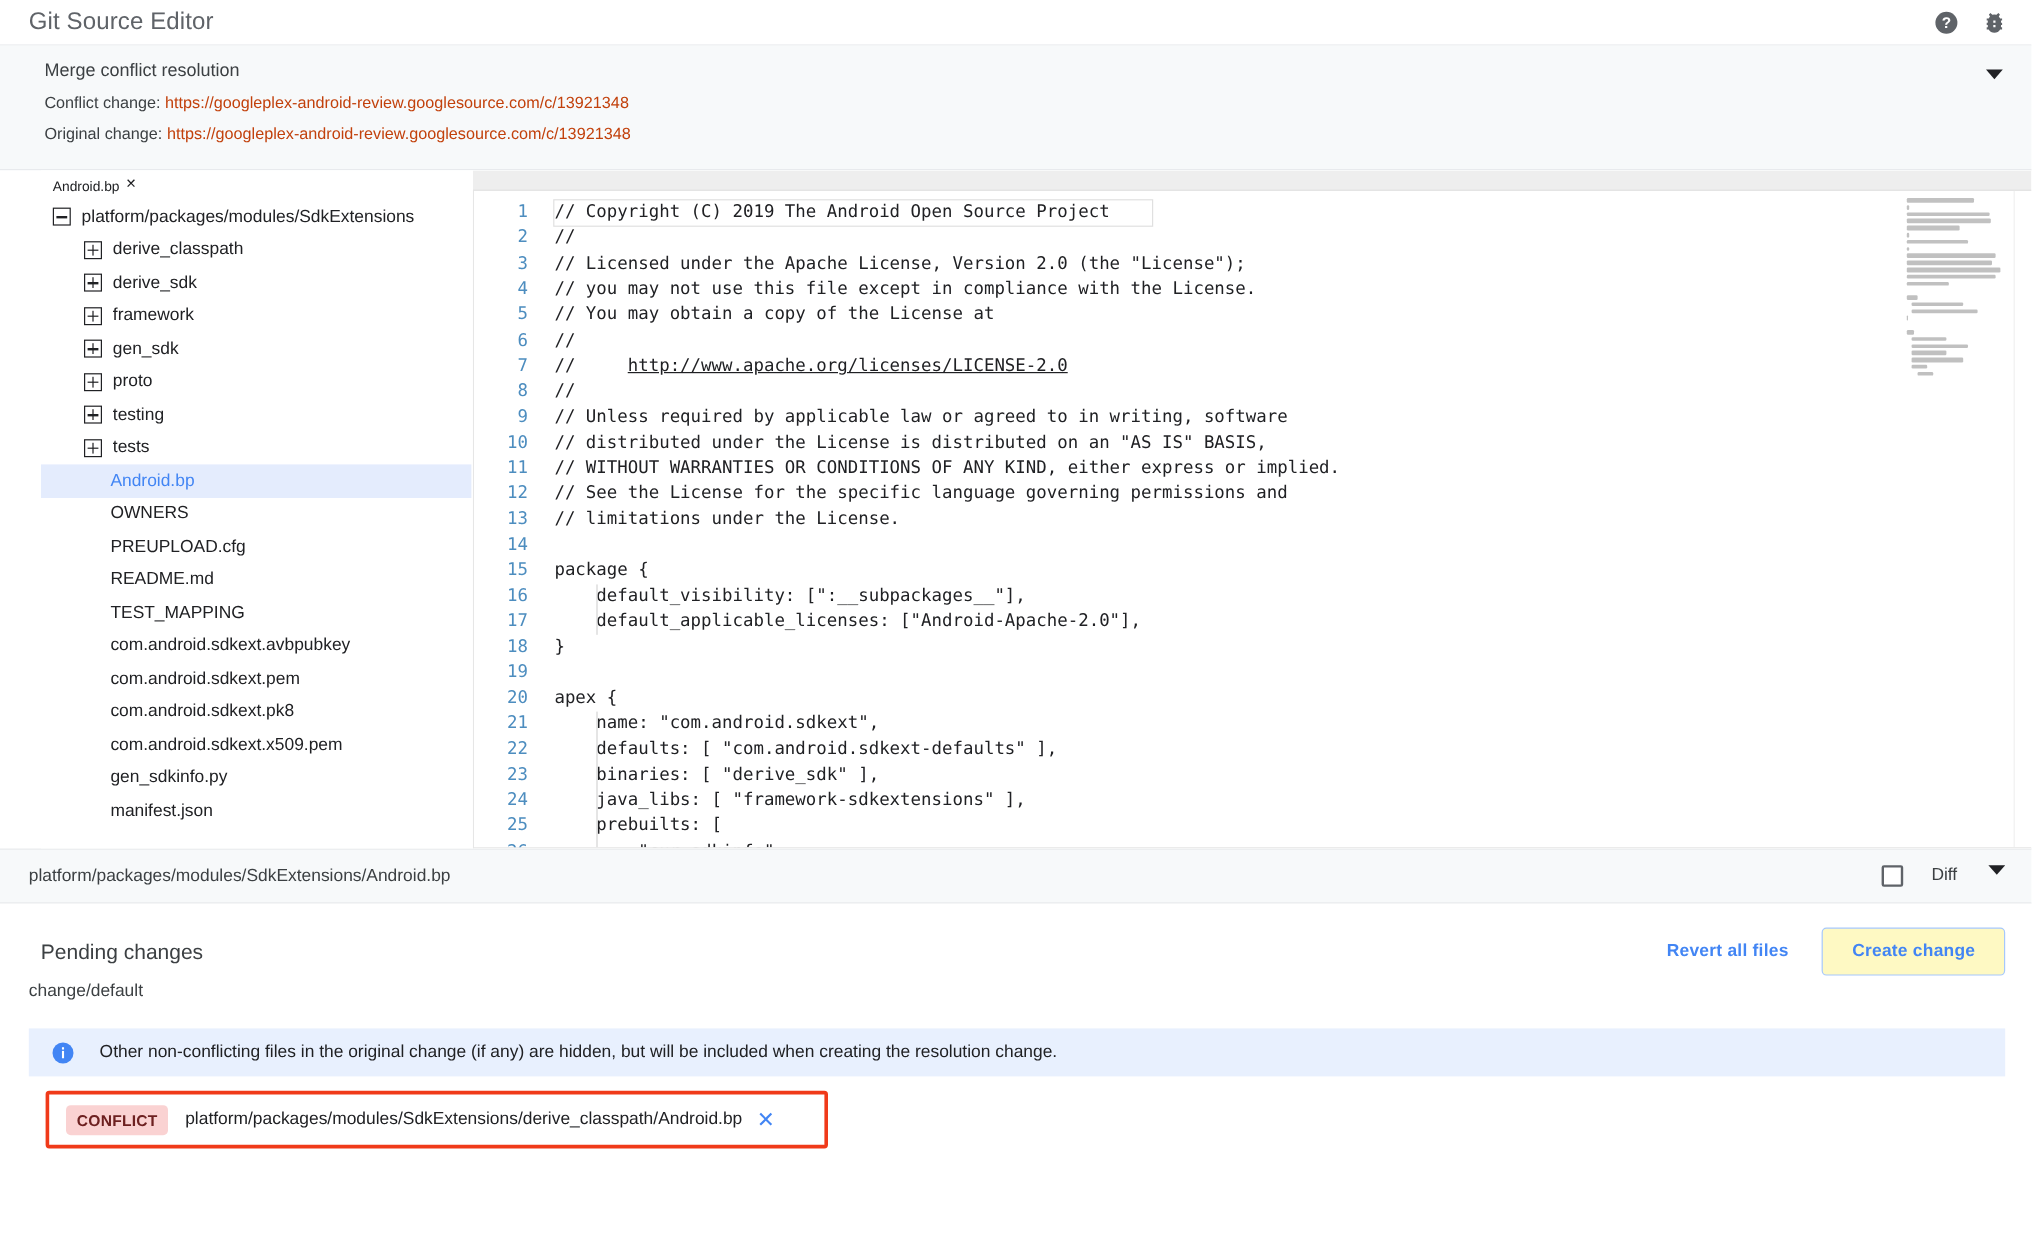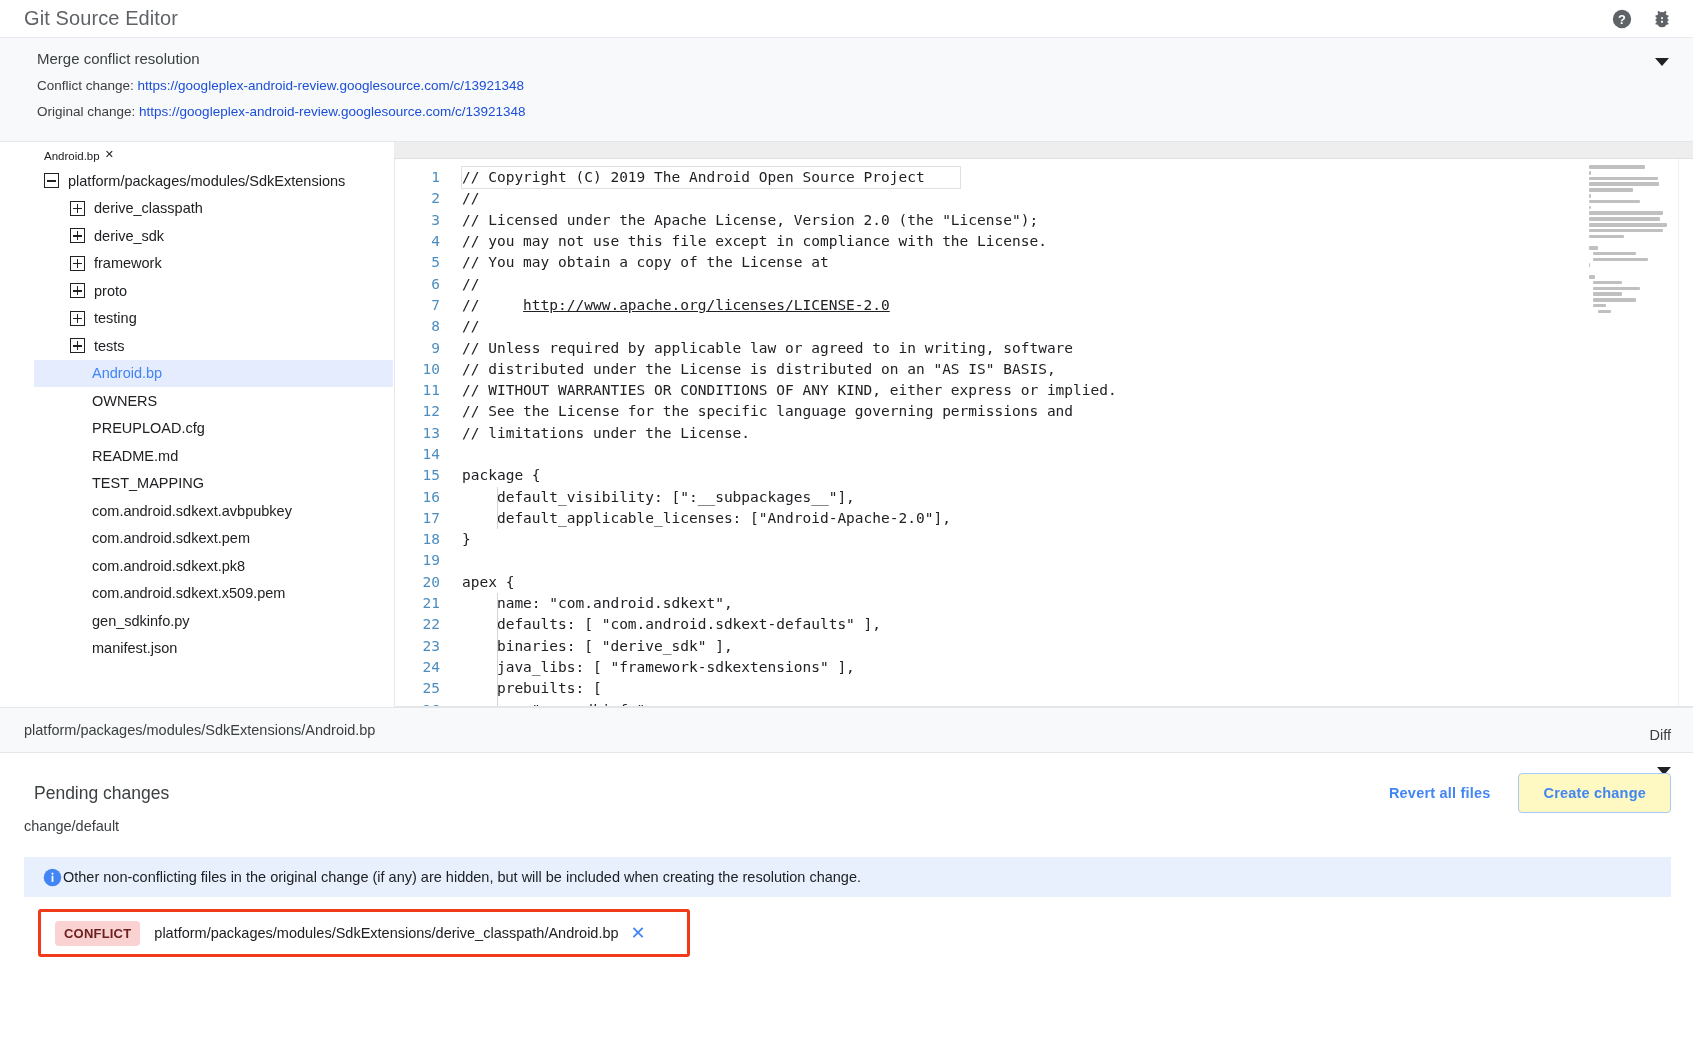--- a/index.html
+++ b/index.html
@@ -49,21 +49,21 @@
     margin-bottom: 9px;
   }
   .panel-line {
     font-size: 13.5px;
     color: #3c4043;
     margin-bottom: 6px;
     line-height: 1.45;
   }
   .panel-line .lbl { color: #3c4043; }
   .panel-line a {
-    color: #1d4ed8;
+    color: #c2410c;
     text-decoration: none;
   }
   #panel-collapse {
     position: absolute;
     right: 24px; top: 20px;
     width: 0; height: 0;
     border-left: 7px solid transparent;
     border-right: 7px solid transparent;
     border-top: 8px solid #202124;
     cursor: pointer;
@@ -255,23 +255,22 @@
     align-items: center;
     padding: 0 22px 0 24px;
   }
   #path-text {
     font-size: 14.5px;
     color: #3c4043;
   }
   #diff-group {
     margin-left: auto;
     display: flex;
-    align-items: flex-end;
+    align-items: flex-start;
     gap: 24px;
-    flex-direction: column;
   }
   #diff-checkbox {
     width: 18px; height: 18px;
     border: 2px solid #5f6368;
     border-radius: 2px;
     background: #fff;
     cursor: pointer;
   }
   #diff-label { font-size: 14.5px; color: #3c4043; }
   #diff-caret {
@@ -330,21 +329,21 @@
     margin-bottom: 23px;
   }
 
   
   #info-banner {
     background: #e8f0fe;
     display: flex;
     align-items: center;
     height: 40px;
     padding: 0 18px;
-    gap: 0;
+    gap: 20px;
   }
   #info-icon-wrap { display: flex; align-items: center; }
   #info-text {
     font-size: 14.5px;
     color: #202124;
   }
 
   
   #conflict-row-outer {
     margin: 12px 0 0 14px;
@@ -435,20 +434,24 @@
           <span class="expander plus"></span>
           <span>derive_classpath</span>
         </div>
         <div class="tnode lvl1">
           <span class="expander plus"></span>
           <span>derive_sdk</span>
         </div>
         <div class="tnode lvl1">
           <span class="expander plus"></span>
           <span>framework</span>
+        </div>
+        <div class="tnode lvl1">
+          <span class="expander plus"></span>
+          <span>gen_sdk</span>
         </div>
         <div class="tnode lvl1">
           <span class="expander plus"></span>
           <span>proto</span>
         </div>
         <div class="tnode lvl1">
           <span class="expander plus"></span>
           <span>testing</span>
         </div>
         <div class="tnode lvl1">

